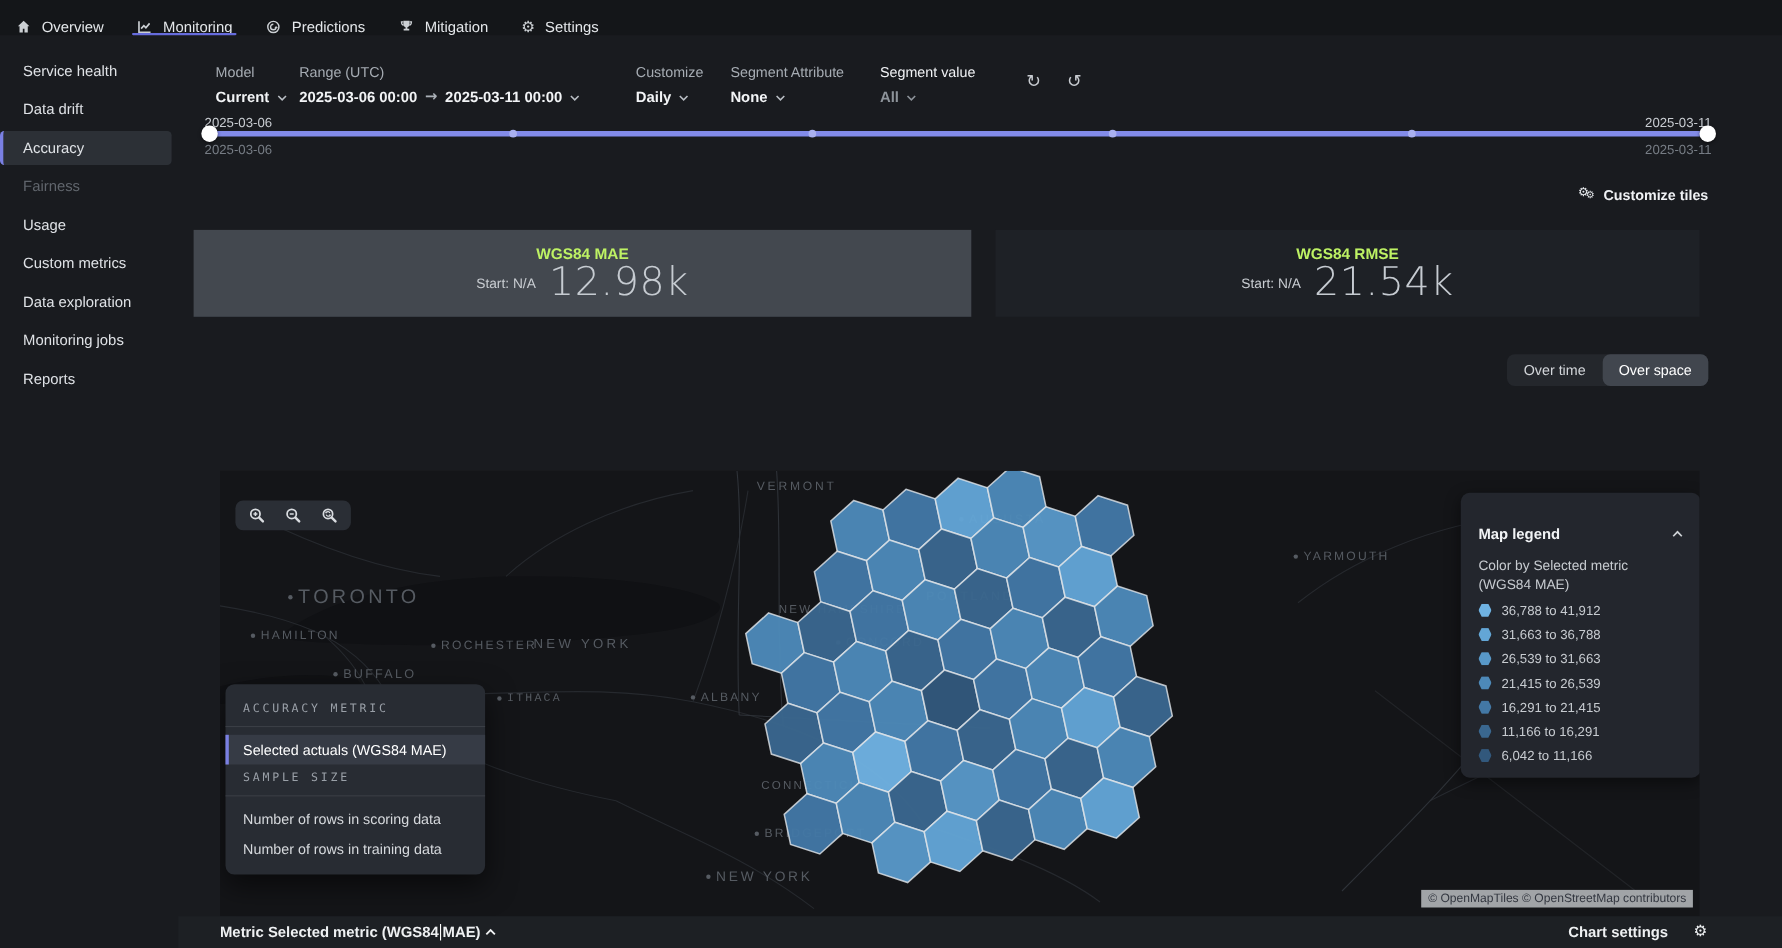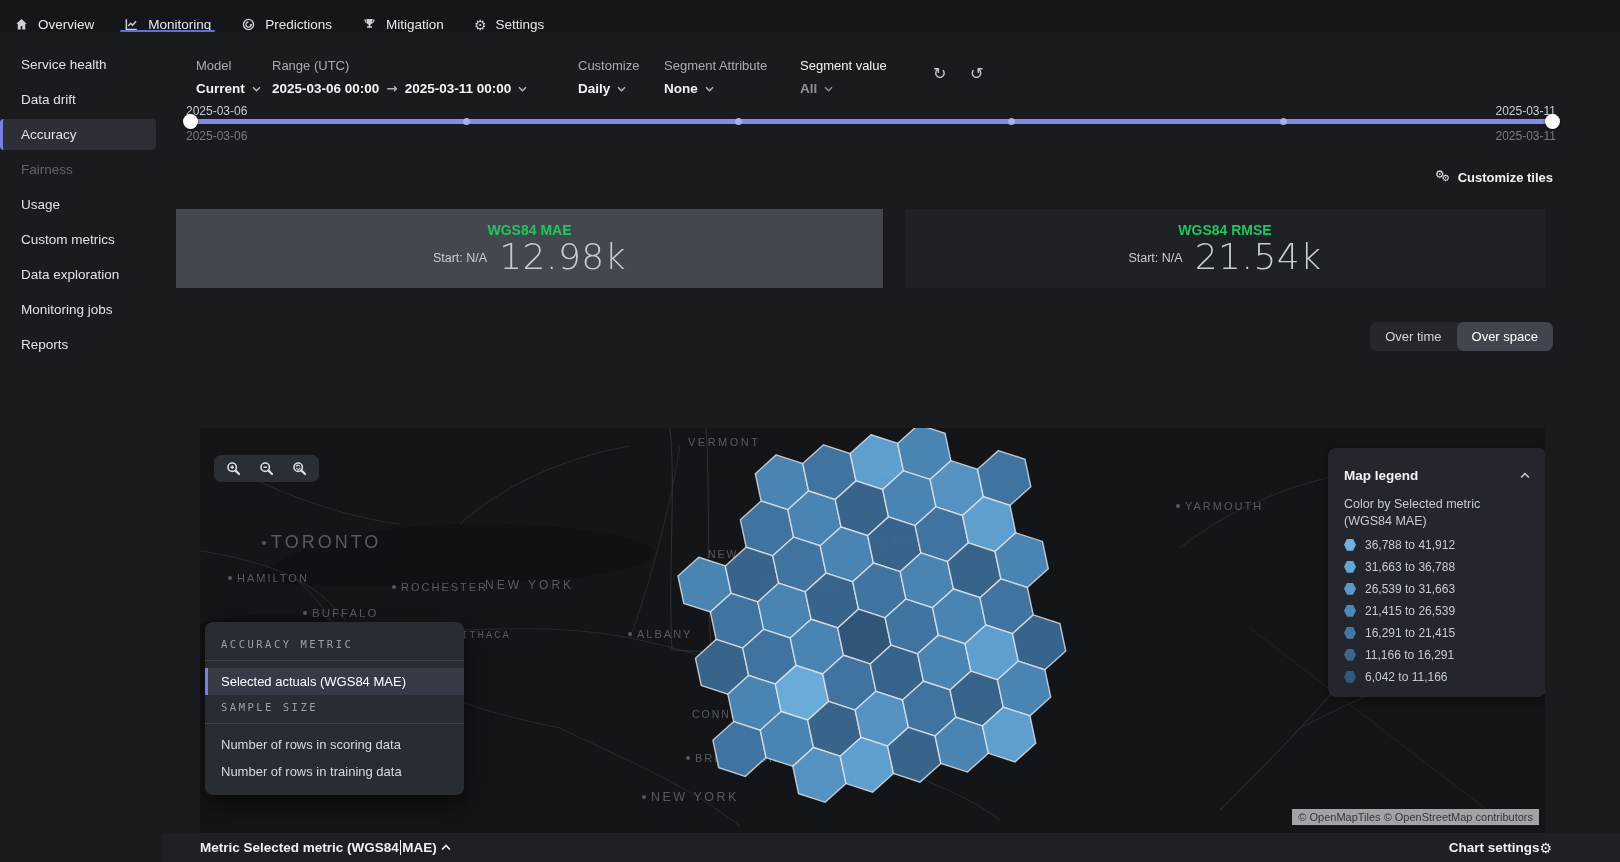--- a/index.html
+++ b/index.html
@@ -47,21 +47,21 @@
   .gears{position:relative;width:16px;height:14px;color:#e4e7ea}
   .gears .g1{position:absolute;left:0;top:-2px;font-size:11px}
   .gears .g2{position:absolute;left:7px;top:3px;font-size:9px}
 
   
   .tile{position:absolute;top:209px;height:79px;display:flex;flex-direction:column;align-items:center;
         justify-content:center;gap:2px;cursor:pointer}
   .tile.sel{background:#43484f}
   .tile.unsel{background:#1e2126}
   .tile1{left:176px;width:707px}.tile2{left:905px;width:640px}
-  .tile-title{font-size:14px;font-weight:bold;color:#22c55e}
+  .tile-title{font-size:14px;font-weight:bold;color:#bef264}
   .tile-row{display:flex;align-items:center;gap:12px}
   .tile-start{font-size:12.5px;color:#c8ccd1}
   .tile-value{font-size:36px;font-weight:200;color:#c6cbd1;font-family:"DejaVu Sans",sans-serif;
               letter-spacing:.5px;line-height:.95}
 
   
   .toggle{position:absolute;top:322px;right:67px;display:flex;background:#24272c;border-radius:7px;
           height:29px;align-items:stretch;font-size:13px}
   .tg{display:flex;align-items:center;padding:0 15px;color:#d2d5d9;border-radius:7px;cursor:pointer}
   .tg.active{background:#41464e;color:#ffffff}
@@ -78,41 +78,41 @@
   .city{position:absolute;color:#565b62;white-space:nowrap;display:flex;align-items:center;gap:5px;text-transform:uppercase}
   .city .dot{width:4px;height:4px;border-radius:50%;background:#565b62;display:inline-block;flex:none}
   .zoomctl{position:absolute;left:14px;top:27px;background:#2a2e35;border-radius:7px;display:flex;
            align-items:center;gap:18px;padding:6px 12px;z-index:6}
   .zbtn{display:flex;cursor:pointer}
   .attrib{position:absolute;right:6px;bottom:8px;background:rgba(186,189,193,.85);color:#333740;
           font-size:11px;padding:2px 6px;z-index:7}
 
   
   .legend{position:absolute;left:1128px;top:20px;width:218px;box-sizing:border-box;background:#23262d;
-          border-radius:8px;padding:20px 16px 13px;box-shadow:0 4px 14px rgba(0,0,0,.45);z-index:8}
+          border-radius:8px;padding:30px 16px 13px;box-shadow:0 4px 14px rgba(0,0,0,.45);z-index:8}
   .lg-head{display:flex;justify-content:space-between;align-items:center;font-size:13.5px;font-weight:bold;color:#f1f3f5}
   .lg-sub{margin-top:13px;font-size:12.5px;color:#c7cbd0;line-height:1.35}
   .lg-row{display:flex;align-items:center;gap:9px;margin-top:8px;font-size:12px;color:#c7cbd0}
   .lg-dot{width:12px;height:12px;flex:none;clip-path:polygon(25% 0,75% 0,100% 50%,75% 100%,25% 100%,0 50%)}
 
   
-  .dropdown{position:absolute;left:5px;top:194px;width:259px;box-sizing:border-box;background:#282c33;
+  .dropdown{position:absolute;left:5px;top:194px;width:236px;box-sizing:border-box;background:#282c33;
             border-radius:8px;padding:13px 0 10px;box-shadow:0 10px 26px rgba(0,0,0,.55);z-index:9}
   .dd-header{font-family:"DejaVu Sans Mono",monospace;font-size:10.5px;letter-spacing:2.5px;color:#9aa0a8;padding:3px 16px}
   .dd-hr{height:1px;background:#3a3e45;margin:7px 0}
   .dd-item{font-size:13px;color:#d6d9dd;padding:6px 16px 6px 13px;border-left:3px solid transparent;cursor:pointer}
   .dd-item.selected{background:#363b45;border-left-color:#7a80e3;color:#ffffff;margin:1px 0 3px}
 
   
   .bottombar{position:absolute;left:162px;top:833px;width:1458px;height:29px;background:#1d2024;
              display:flex;align-items:center;justify-content:space-between;box-sizing:border-box;
              padding:0 68px 0 38px;font-size:13.5px;font-weight:bold;color:#eef0f2;z-index:10}
   .bb-left{display:flex;align-items:center;cursor:pointer}
   .caret{width:1.5px;height:15px;background:#ffffff;margin:0 1px}
-  .bb-right{display:flex;align-items:flex-end;gap:0;cursor:pointer}
+  .bb-right{display:flex;align-items:flex-start;gap:23px;cursor:pointer}
 </style>
 </head>
 <body>
 
 <div id="app">
 
   <div class="topnav">
     <div class="nav-item">
       <span class="ni">
         <svg width="15" height="15" viewBox="0 0 16 16">

